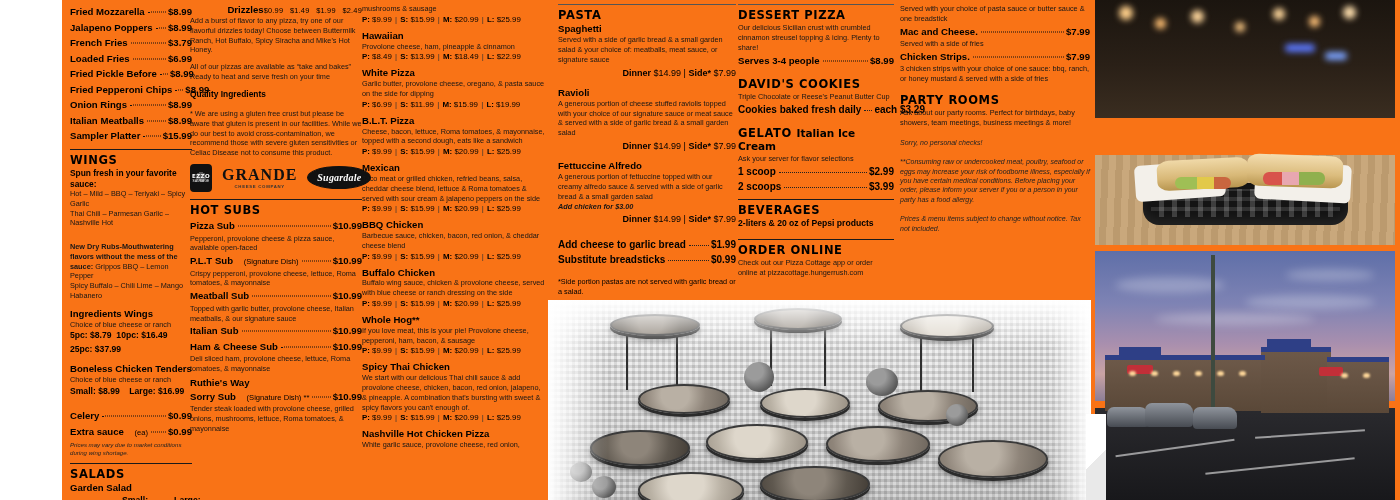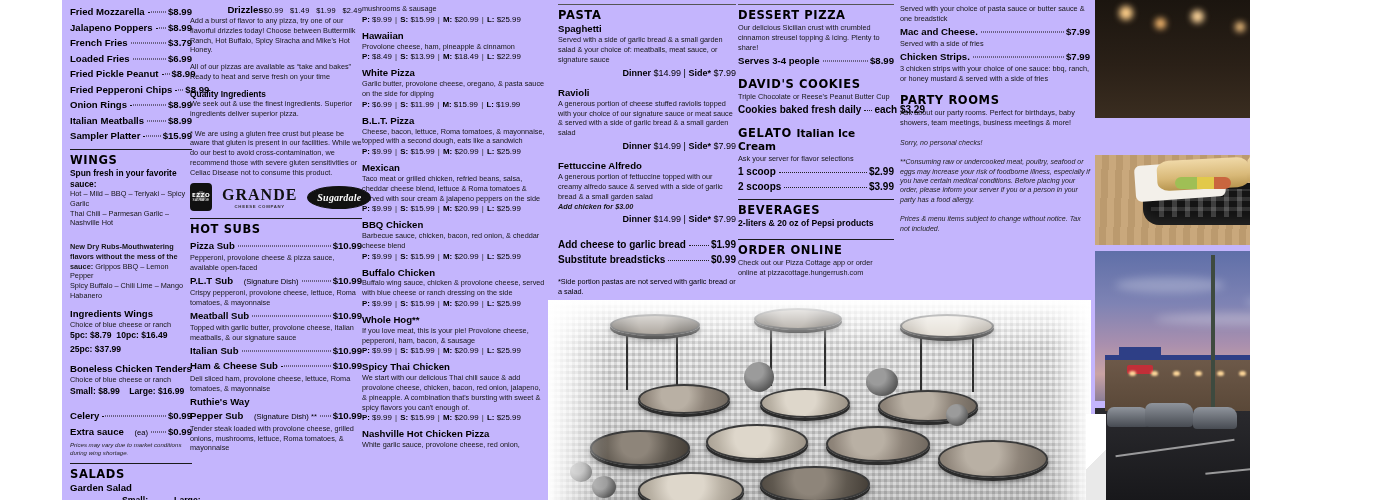--- a/index.html
+++ b/index.html
@@ -3,21 +3,21 @@
 <meta charset="utf-8">
 <style>
   * { box-sizing: border-box; margin: 0; padding: 0; }
   html, body {
     width: 1400px; height: 500px;
     background: #ffffff;
     font-family: "Liberation Sans", sans-serif;
     color: #000;
     overflow: hidden;
   }
-  #page { position: relative; width: 1250px; height: 500px; background: #c4b5fd; overflow: hidden; padding-left: 12px; }
+  #page { position: relative; width: 1400px; height: 500px; background: #f97316; overflow: hidden; padding-left: 12px; }
 
   
   .sec-head {
     font-family: "DejaVu Sans", sans-serif;
     font-weight: bold;
     font-size: 11.5px;
     letter-spacing: 0.6px;
     text-transform: uppercase;
     margin: 0 0 1px 0;
     line-height: 1.15;
@@ -220,21 +220,21 @@
           <span class="lname">French Fries</span>
           <span class="ldots"></span>
           <span class="lprice">$3.79</span>
         </div>
         <div class="leader">
           <span class="lname">Loaded Fries</span>
           <span class="ldots"></span>
           <span class="lprice">$6.99</span>
         </div>
         <div class="leader">
-          <span class="lname">Fried Pickle Peanut</span>
+          <span class="lname">Fried Pickle Before</span>
           <span class="ldots"></span>
           <span class="lprice">$8.99</span>
         </div>
         <div class="leader">
           <span class="lname">Fried Pepperoni Chips</span>
           <span class="ldots"></span>
           <span class="lprice">$8.99</span>
         </div>
         <div class="leader">
           <span class="lname">Onion Rings</span>
@@ -331,21 +331,20 @@
         <div class="desc">Add a burst of flavor to any pizza, try one of our flavorful drizzles today! Choose between Buttermilk Ranch, Hot Buffalo, Spicy Siracha and Mike's Hot Honey.</div>
         <div class="gap7"></div>
         <div class="desc">All of our pizzas are available as “take and bakes”</div>
         <div class="desc">Ready to heat and serve fresh on your time</div>
       </div>
 
       <div class="gap7"></div>
 
       <div>
         <div class="item-name" style="font-size:8.4px">Quality Ingredients</div>
-        <div class="desc">We seek out &amp; use the finest ingredients. Superior ingredients deliver superior pizza.</div>
         <div class="gap10"></div>
         <div class="desc">* We are using a gluten free crust but please be aware that gluten is present in our facilities. While we do our best to avoid cross-contamination, we recommend those with severe gluten sensitivities or Celiac Disease not to consume this product.</div>
 
         <div class="logos">
           <div class="logo-ezzo">
             <div class="t1">EZZO</div>
             <div class="t2">SAUSAGE</div>
           </div>
           <div class="logo-grande">
             <div class="g1">GRANDE</div>
@@ -389,21 +388,21 @@
 
         <div class="leader">
           <span class="lname">Ham &amp; Cheese Sub</span>
           <span class="ldots"></span>
           <span class="lprice">$10.99</span>
         </div>
         <div class="desc">Deli sliced ham, provolone cheese, lettuce, Roma tomatoes, &amp; mayonnaise</div>
 
         <div class="item-name" style="margin-top:3px">Ruthie's Way</div>
         <div class="leader">
-          <span class="lname"><span>Pepper Sub</span> <span class="sub">(Signature Dish) **</span></span>
+          <span class="lname"><span>Sorry Sub</span> <span class="sub">(Signature Dish) **</span></span>
           <span class="ldots"></span>
           <span class="lprice">$10.99</span>
         </div>
         <div class="desc">Tender steak loaded with provolone cheese, grilled onions, mushrooms, lettuce, Roma tomatoes, &amp; mayonnaise</div>
       </div>
 
     </div>
   </div>
 
   <div class="col" id="col3">

